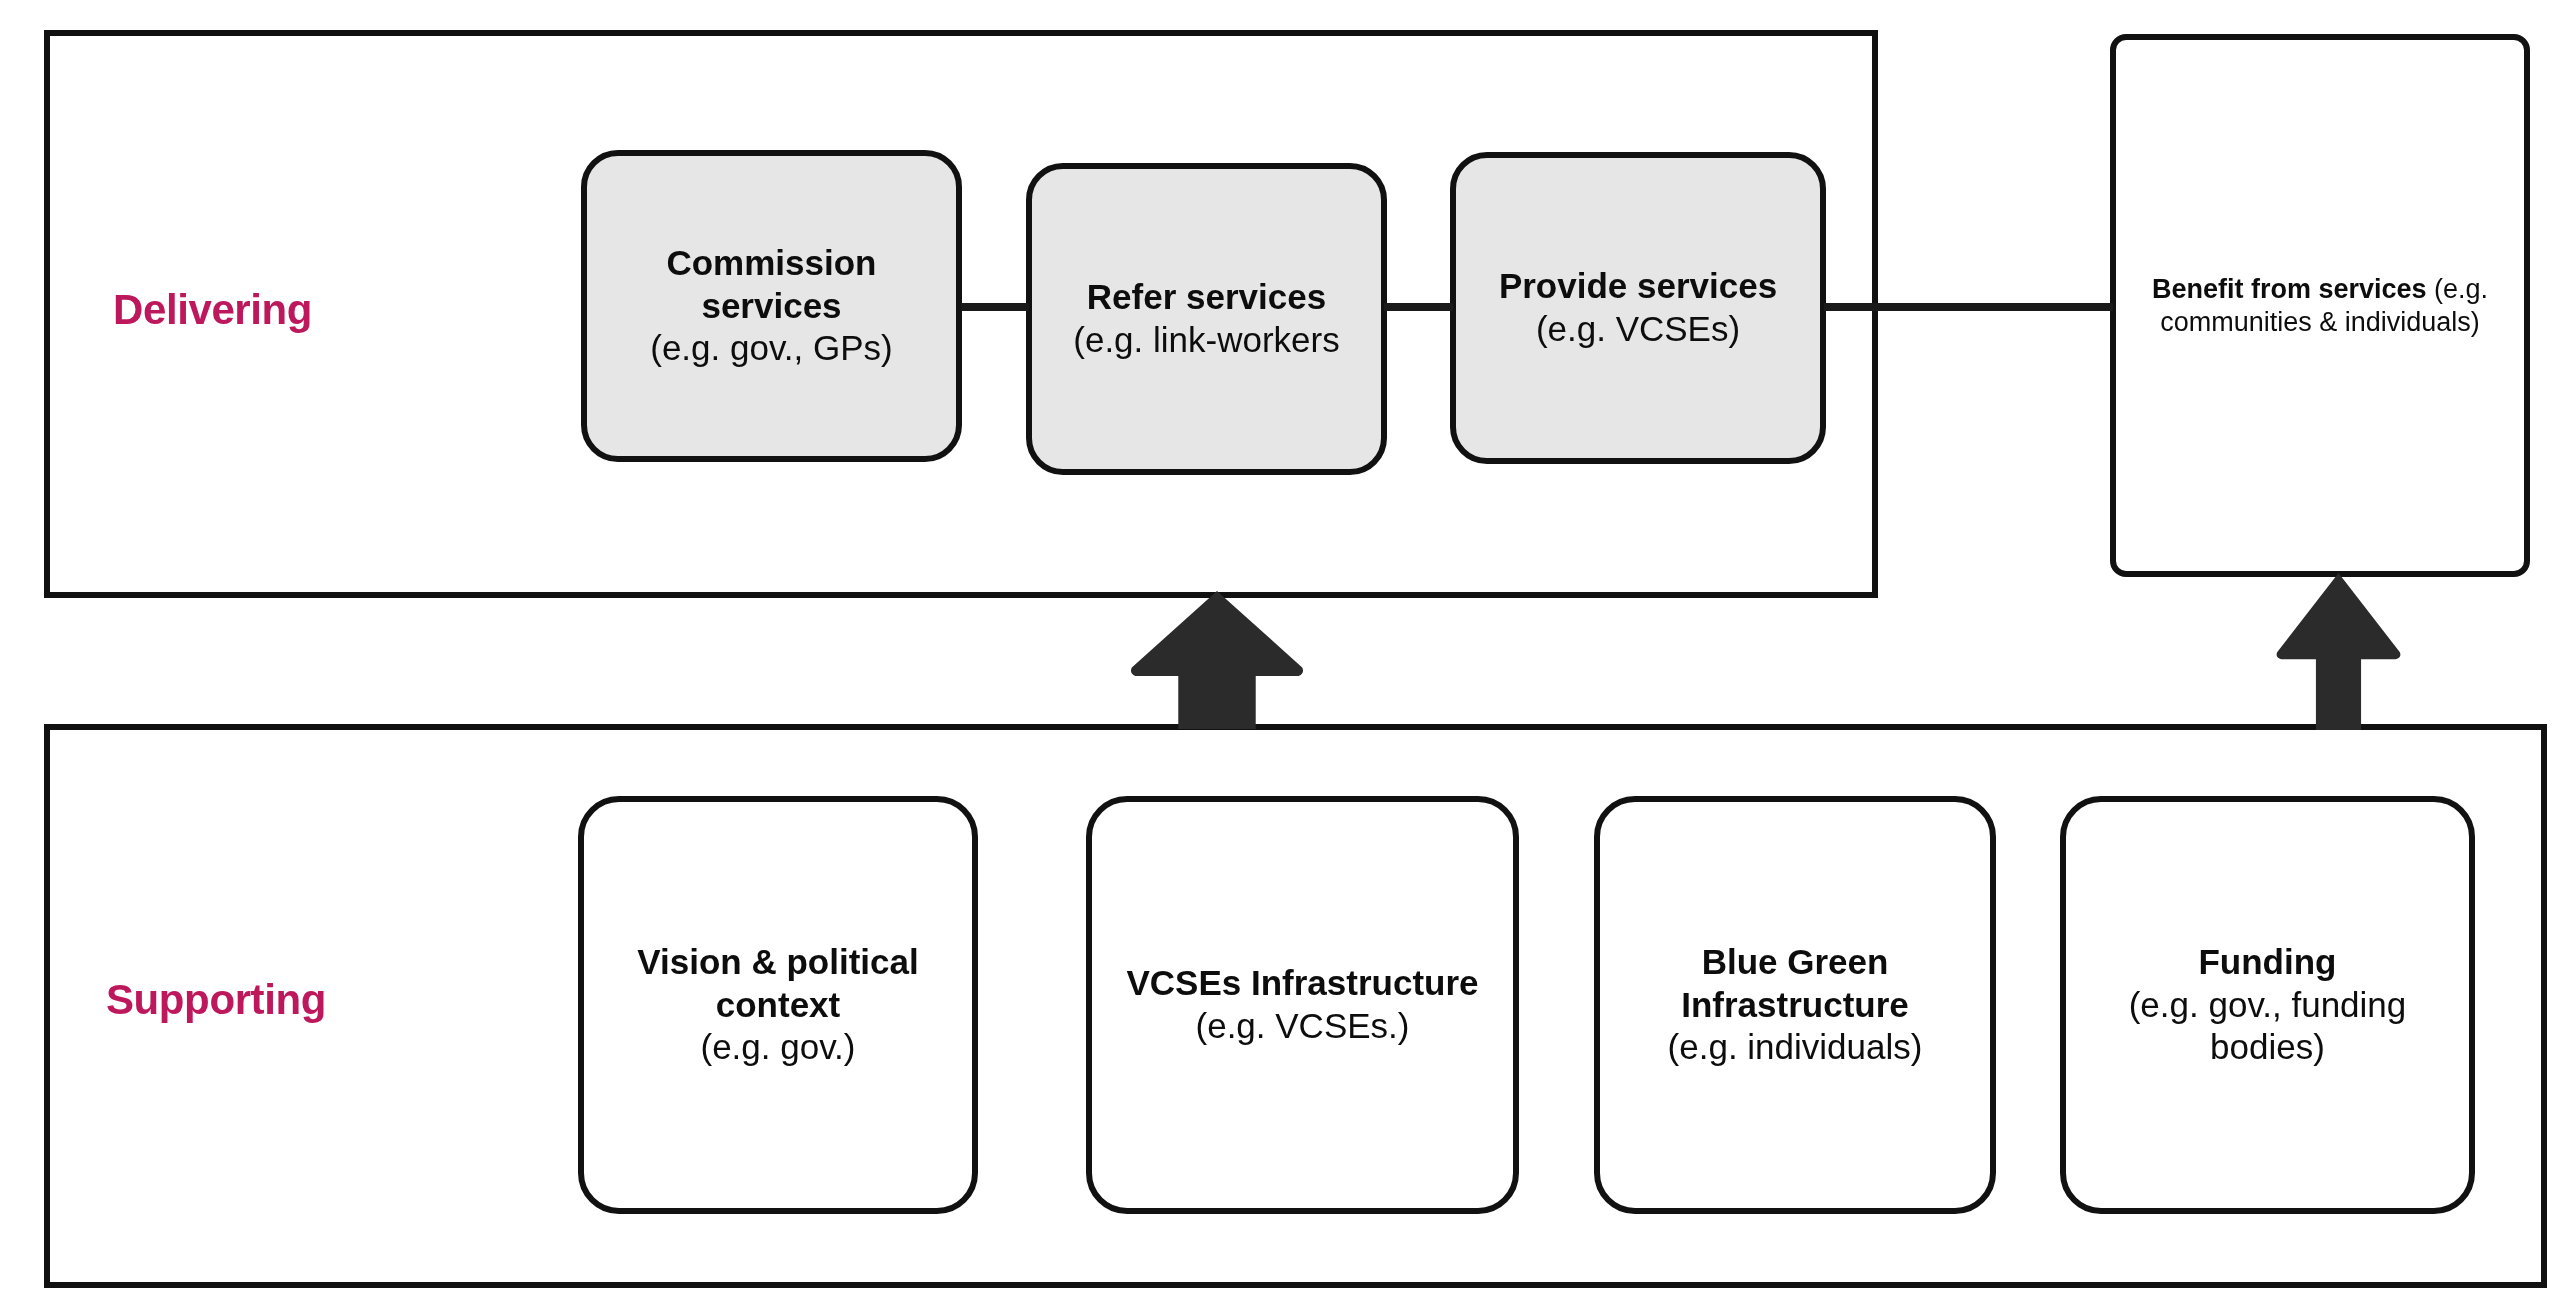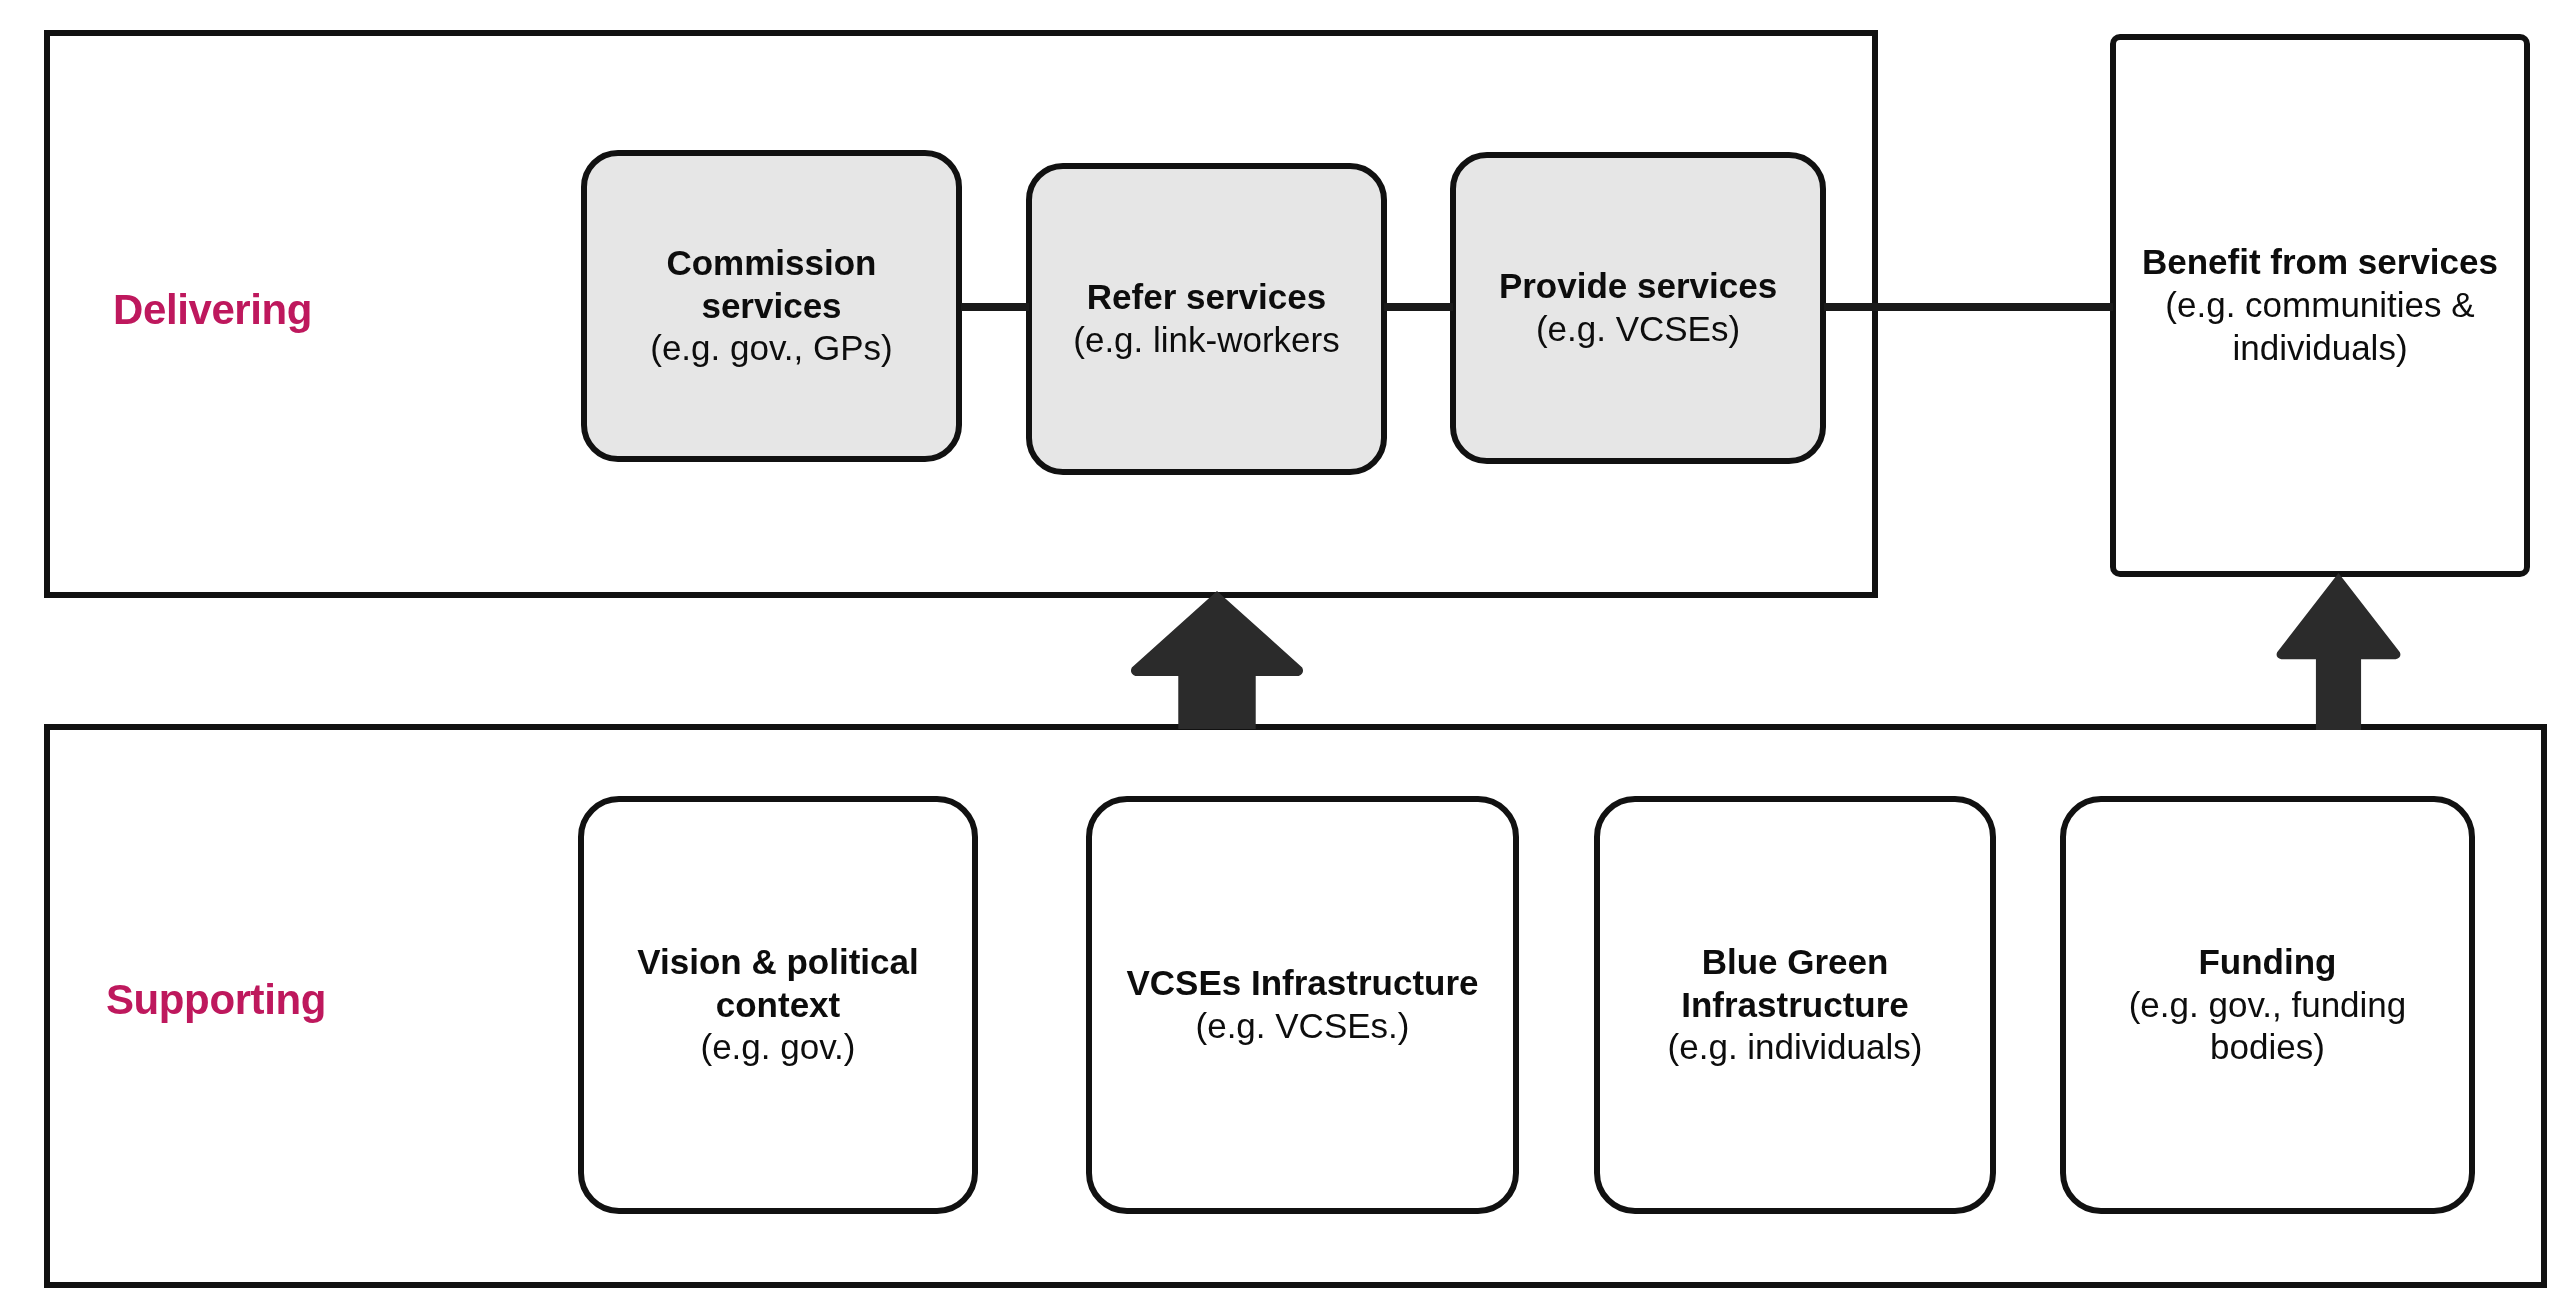--- a/index.html
+++ b/index.html
@@ -58,22 +58,22 @@
     border-radius: 37px;
     font-size: 35px;
   }
   .node-white {
     background: #ffffff;
     border-radius: 41px;
     font-size: 35px;
   }
   .node-benefit {
     background: #ffffff;
-    border-radius: 10px;
-    font-size: 35px;
+    border-radius: 16px;
+    font-size: 27px;
   }
 
   
   #node-commission { left: 581px;  top: 150px;  width: 381px; height: 312px; }
   #node-refer      { left: 1026px; top: 150px;  width: 361px; height: 312px; margin-top: 13px; }
   #node-provide    { left: 1450px; top: 152px;  width: 376px; height: 312px; }
   
   #node-benefit    { left: 2110px; top: 34px;   width: 420px; height: 543px; }
 
   

